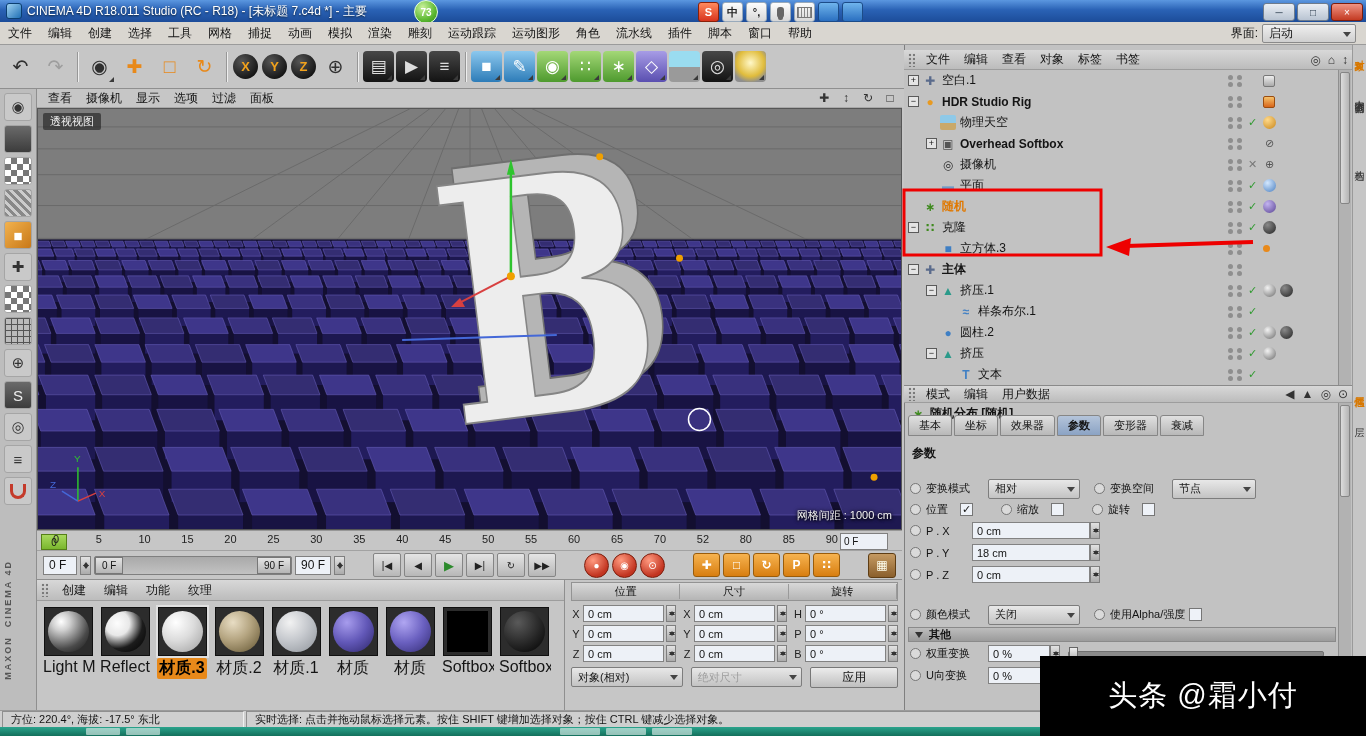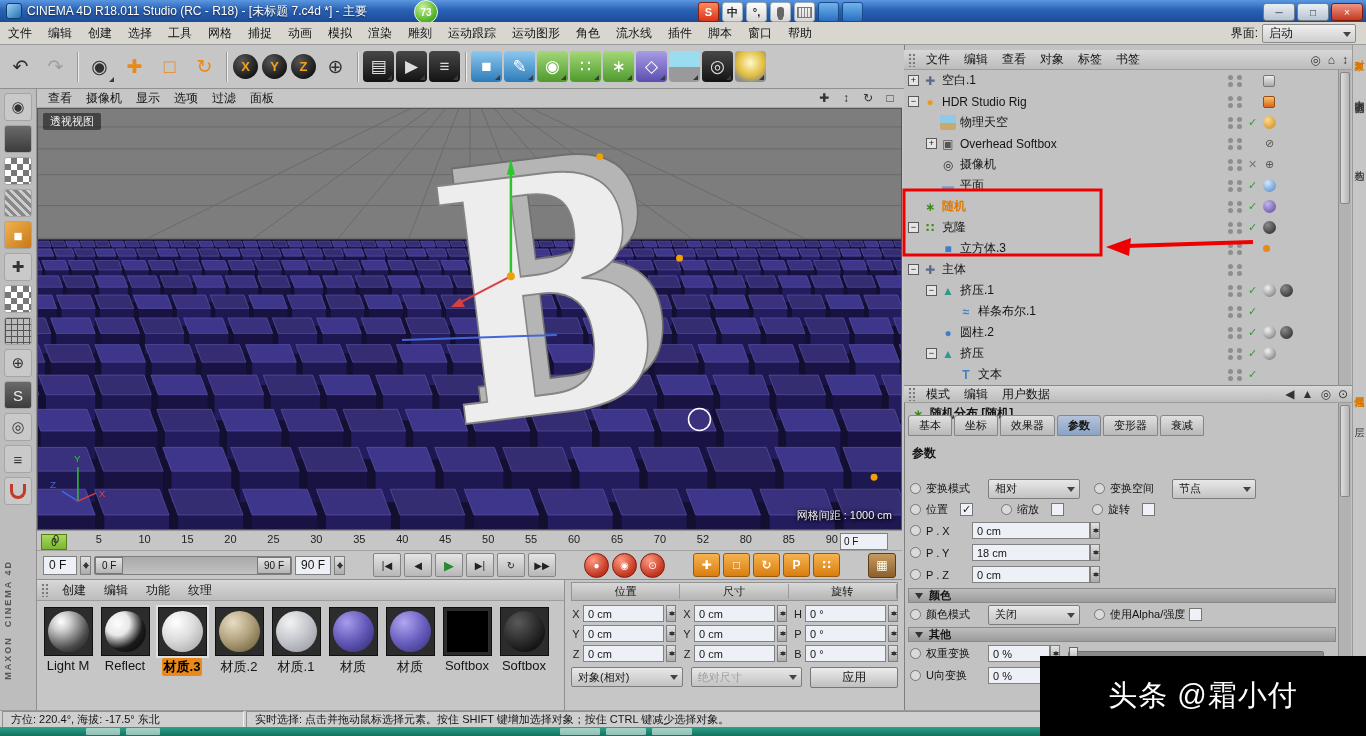--- a/index.html
+++ b/index.html
@@ -92,21 +92,21 @@
   .sphere{width:41px;height:41px;border-radius:50%}
   .s1{background:radial-gradient(circle at 32% 26%,#fff,#cfcfcf 22%,#4a4a4a 66%,#141414)}
   .s2{background:radial-gradient(circle at 30% 30%,#fdfdfd,#e8e8e8 30%,#1c1c1c 62%,#000)}
   .s3{background:radial-gradient(circle at 34% 28%,#ffffff,#dcdcdc 45%,#9e9e9e)}
   .s4{background:radial-gradient(circle at 34% 28%,#e8ddc4,#b4a480 45%,#60522f)}
   .s5{background:radial-gradient(circle at 34% 28%,#f2f2f2,#c6c9ce 45%,#8e939a)}
   .s6{background:radial-gradient(circle at 34% 28%,#a79ced,#6258b8 50%,#2c2568)}
   .s7{background:radial-gradient(circle at 34% 28%,#b0a6f2,#6a60c0 50%,#322b72)}
   .s9{background:radial-gradient(circle at 34% 28%,#5a5a5a,#222 60%,#000)}
   .flat{width:41px;height:41px;background:#000}
-  .mat-label{font-size:13px;max-width:50px;white-space:nowrap;overflow:hidden;text-align:right;padding:0 2px}
+  .mat-label{font-size:16px;max-width:50px;white-space:nowrap;overflow:hidden;text-align:right;padding:0 2px}
   .mat-label.sel{background:#e8891a;color:#000;font-weight:bold;border-radius:2px}
   
   .coords{left:567px;top:580px;width:335px;height:130px;background:#c6c6c6;box-sizing:border-box;padding:2px 4px}
   .co-head{display:flex;height:17px;background:linear-gradient(#d8d8d8,#b5b5b5);border:1px solid #939393;align-items:center;margin-bottom:4px}
   .co-head div{flex:1;text-align:center;font-size:11px;border-right:1px solid #9a9a9a}
   .co-row{display:flex;gap:6px;margin-bottom:3px}
   .co-cell{flex:1;display:flex;align-items:center;gap:2px}
   .cl{width:10px;text-align:center;font-size:11px;color:#222}
   .input{flex:1;height:17px;background:#edf1f7;border:1px solid #828282;display:flex;align-items:center;padding:0 4px;font-size:11px;box-sizing:border-box}
   .spin.sm{height:17px;width:10px}
@@ -127,21 +127,21 @@
   .oi-null{color:#5a6b8c;font-weight:bold}
   .oi-hdr{color:#e89a20}
   .oi-sky{background:linear-gradient(#8ec9e8 55%,#c9a96a 55%)}
   .oi-soft{color:#555}
   .oi-cam{color:#2a2a2a}
   .oi-plane{color:#6f9cc8}
   .oi-grn{color:#3e8a1e;font-weight:bold}
   .oi-blu{color:#3f7fc4;font-weight:bold}
   .oi-teal{color:#2a9a8a;font-weight:bold}
   .om-label{white-space:nowrap}
-  .bold{font-weight:normal}
+  .bold{font-weight:bold}
   .sel-orange{color:#e07800;font-weight:bold}
   .om-cols{margin-left:auto;display:flex;align-items:center;gap:4px;width:106px;flex:none}
   .vdots{position:relative;width:5px;height:14px;flex:none}
   .vdots:before,.vdots:after{content:'';position:absolute;left:0;width:5px;height:5px;border-radius:50%;background:#8e8e8e}
   .vdots:before{top:1px}.vdots:after{bottom:1px}
   .stat{width:13px;text-align:center;font-size:11px;flex:none}
   .stat.ck{color:#2f9a2f;font-weight:bold}
   .stat.cx{color:#777}
   .tag{width:13px;height:13px;border-radius:50%;flex:none}
   .tag-gray{background:radial-gradient(circle at 35% 30%,#f2f2f2,#a2a2a2 60%,#6a6a6a)}
@@ -1354,23 +1354,20 @@
     <span class="input" style="flex:0 0 118px">18 cm</span>
     <span class="spin sm"></span>
   </div>
   <div class="abs arow" style="top:564px">
     <span class="pcircle"></span>
     <span class="albl" style="width:42px">P . Z</span>
     <span class="input" style="flex:0 0 118px">0 cm</span>
     <span class="spin sm"></span>
   </div>
 
-  <div class="abs gbar" style="top:588px">
-      <span>颜色</span>
-    </div>
   <div class="abs arow" style="top:604px">
     <span class="pcircle"></span>
     <span class="albl" style="width:58px">颜色模式</span>
     <span class="select caret" style="width:66px">关闭</span>
     <span style="width:14px"></span>
     <span class="pcircle"></span>
     <span class="albl">使用Alpha/强度</span>
     <span class="checkbox"></span>
   </div>
 

